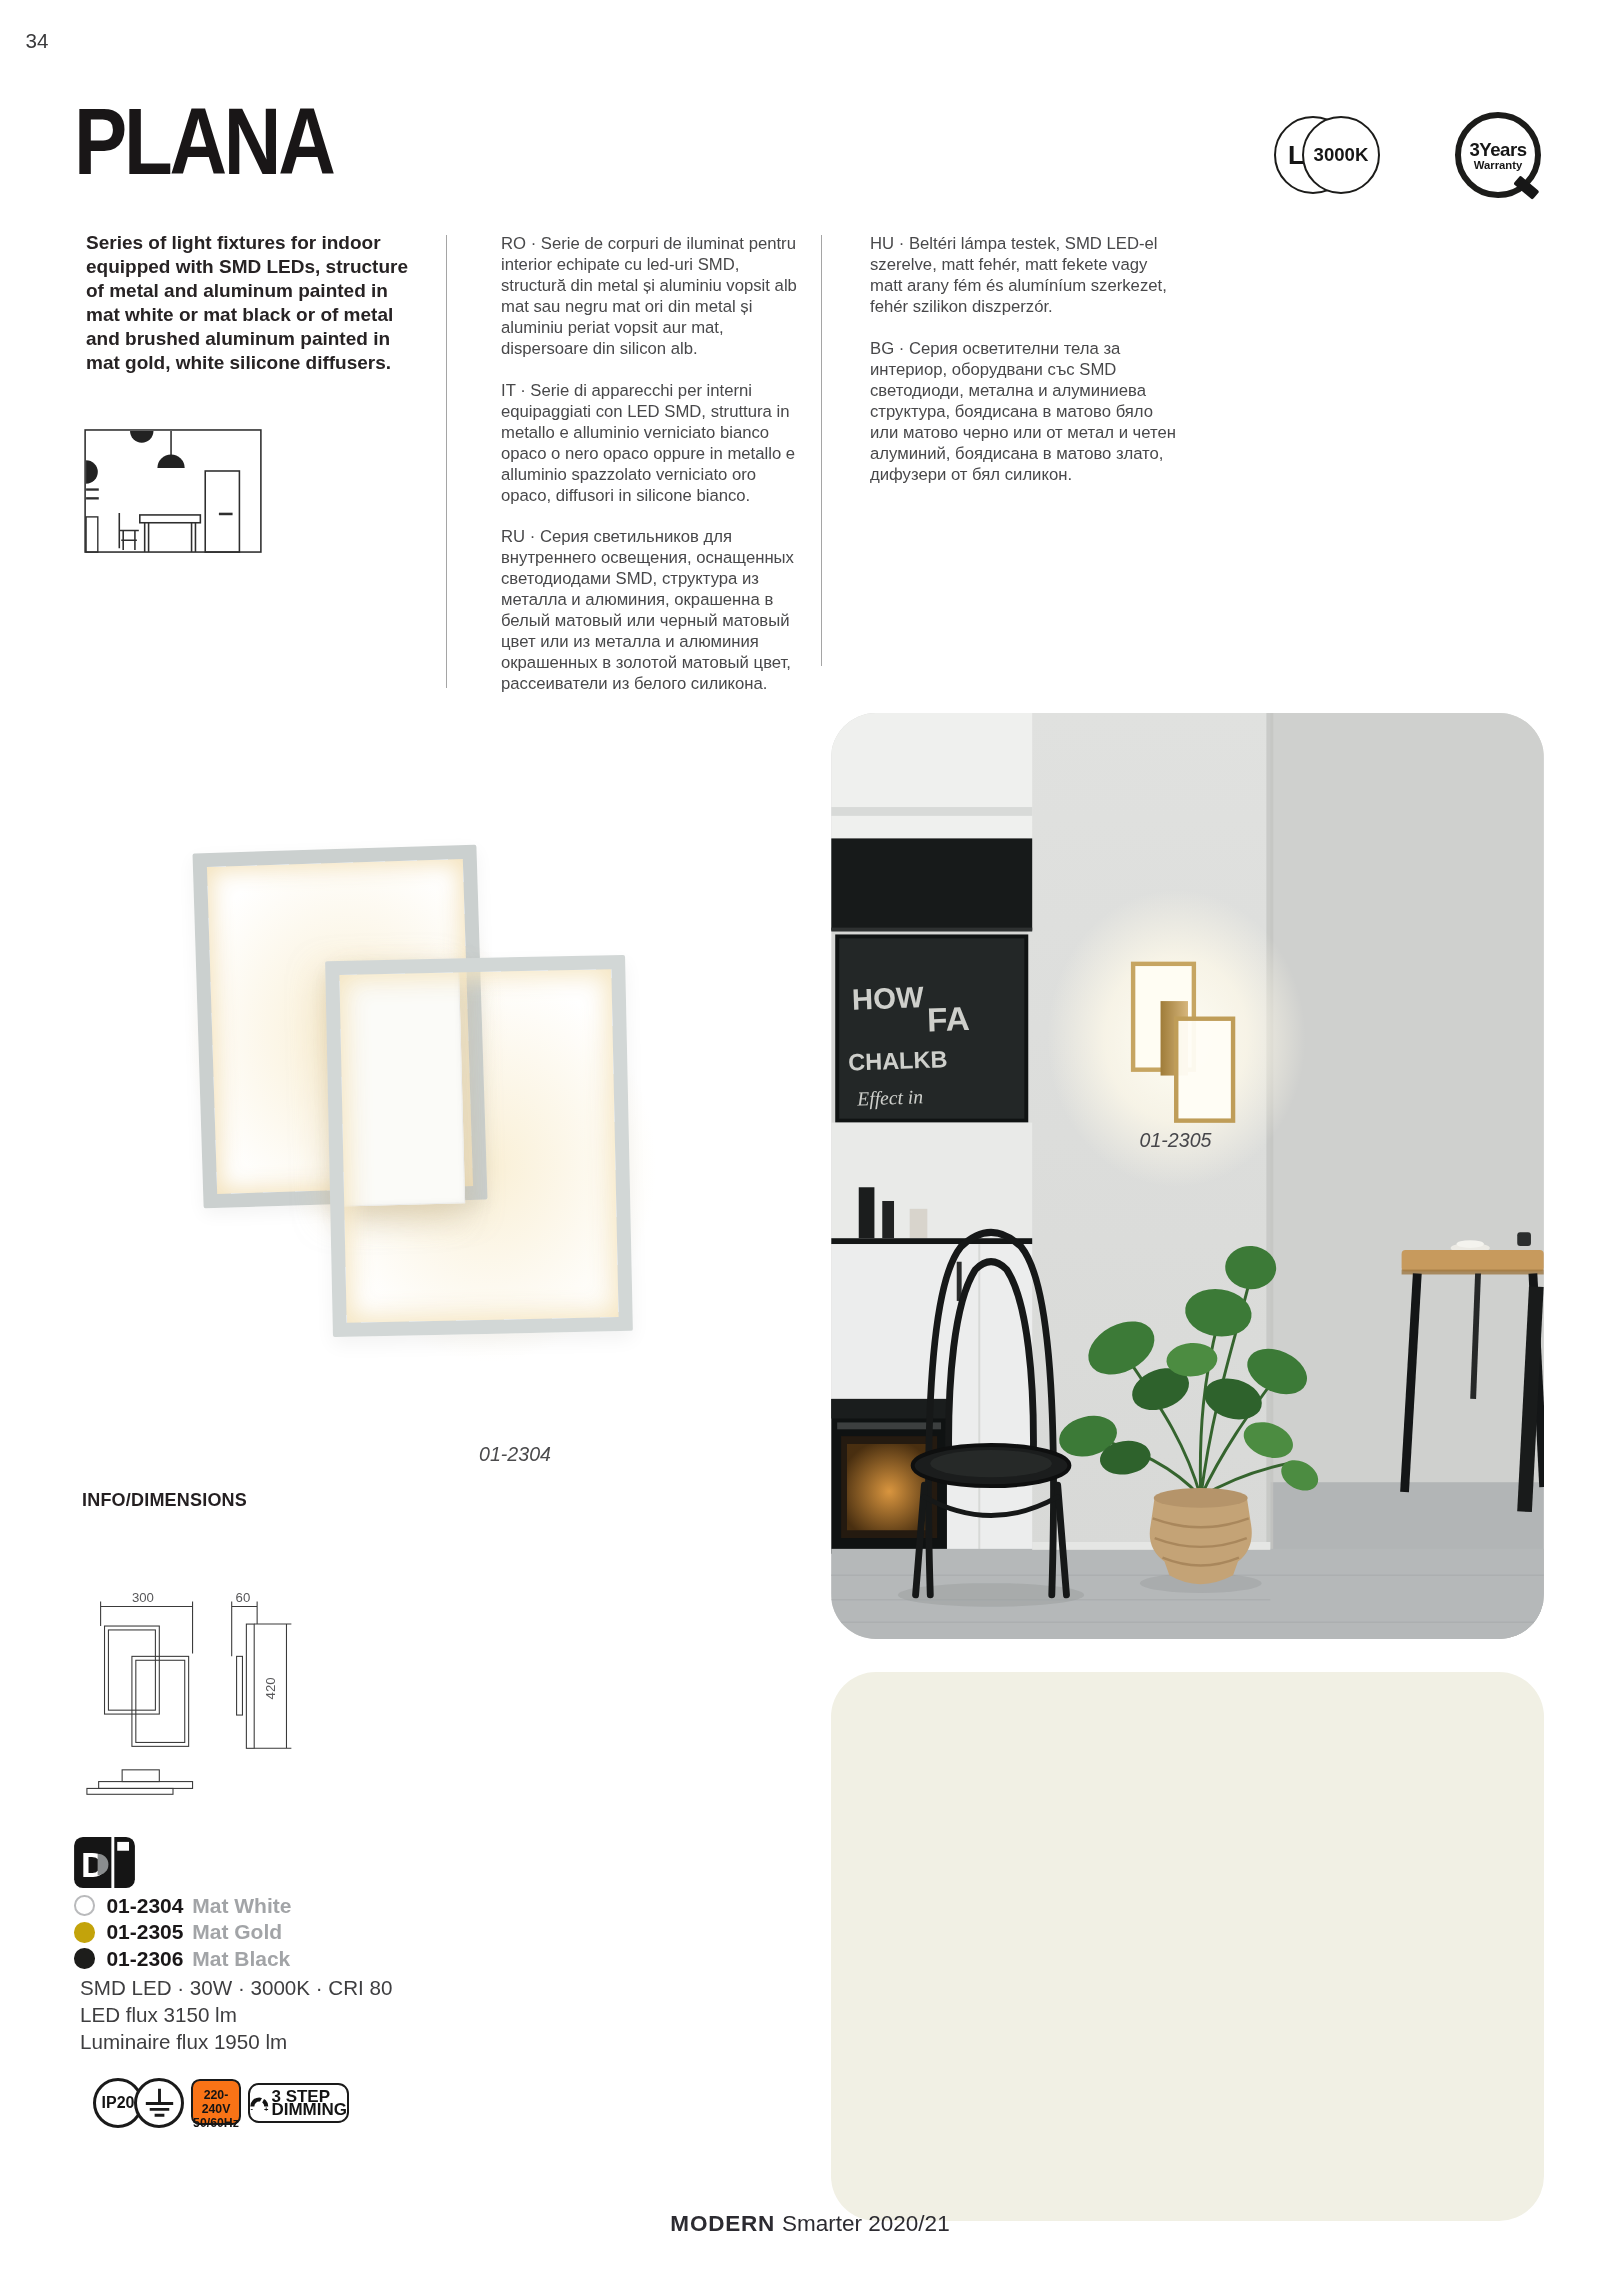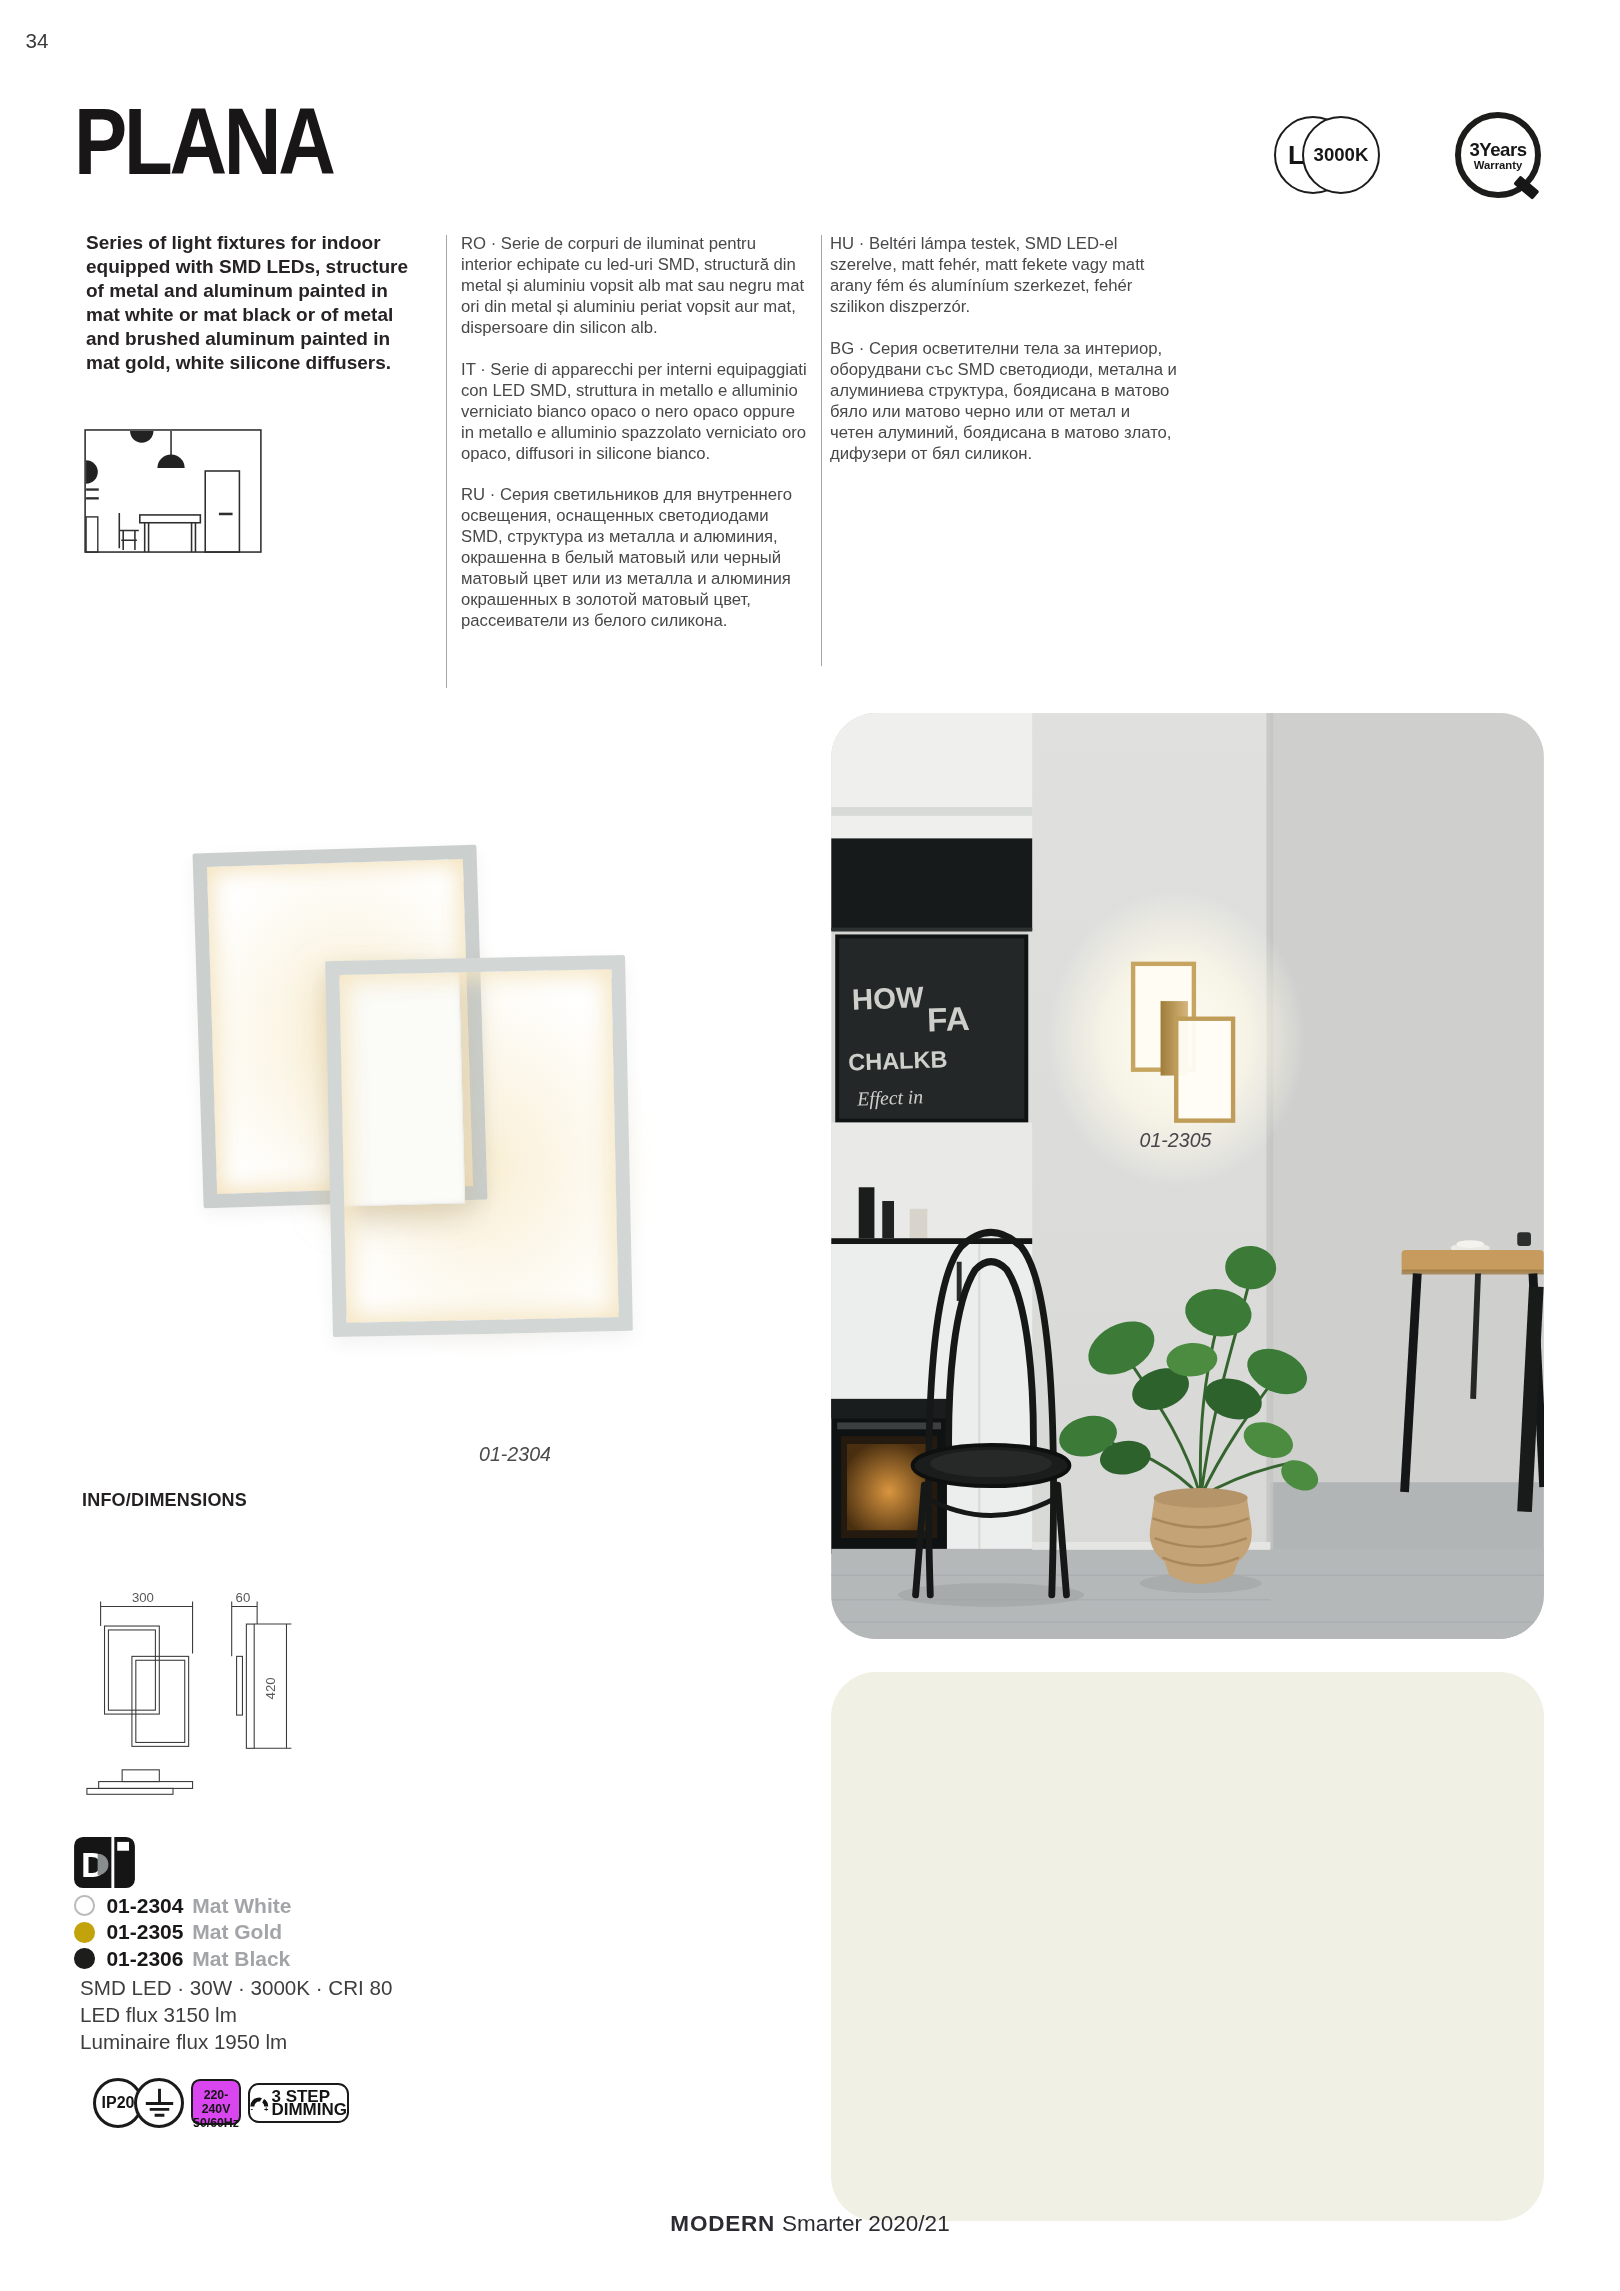--- a/index.html
+++ b/index.html
@@ -24,21 +24,21 @@
 
   
   #intro-en { left:86px; top:231px; width:331px; font-size:19px; font-weight:bold;
     line-height:24px; color:#272324; }
   .vdivider { width:1px; background:#a5a5a5; }
   #div1 { left:446px; top:235px; height:453px; }
   #div2 { left:821px; top:235px; height:431px; }
   .transcol { width:347px; font-size:16.7px; line-height:21px; color:#48484a; }
   #col2 { left:461px; top:233px; }
   #col3 { left:830px; top:233px; }
-  .transcol p { margin-bottom:20.6px; }
+  .transcol p { margin-bottom:20.6px;margin-left:40px; }
 
   
   #room-icon { left:84px; top:429px; }
 
   
   #fixture-draw { left:147px; top:833px; width:510px; height:627px; }
   .glow { position:absolute; border-radius:50%; }
   #glowA { left:39px; top:9.8px; width:323px; height:382px;
     background:radial-gradient(closest-side, rgba(249,238,210,.95), rgba(249,238,210,0)); }
   #glowB { left:176px; top:137px; width:333px; height:392px;
@@ -78,21 +78,21 @@
   .vfinish { margin-left:8.8px; font-size:21px; font-weight:bold; color:#a2a4a7; }
   #specs { left:80px; top:1974px; font-size:20.6px; line-height:27px; color:#3e3e40; }
 
   
   .cert-circle { border-radius:50%; border:3.4px solid #1a1a1a; display:flex;
     align-items:center; justify-content:center; background:#fff; }
   #icon-ip { left:93px; top:2078px; width:50px; height:50px; font-size:16px; font-weight:bold; color:#141414; }
   #icon-ground { left:134px; top:2078px; width:50px; height:50px; }
   #icon-voltage { left:191px; top:2079px; width:50px; height:46px; border:2.9px solid #1a1a1a;
     border-radius:8.8px; text-align:center; font-size:12.3px; font-weight:bold; color:#141414;
-    line-height:14px; padding-top:6.9px; background:#d946ef; }
+    line-height:14px; padding-top:6.9px; background:#f97316; }
   #icon-dimming { left:248px; top:2083px; width:101px; height:40px; border:2.9px solid #1a1a1a;
     border-radius:10.8px; display:flex; align-items:center; justify-content:center; gap:2.9px; background:#fff; }
   #icon-dimming .txt { font-size:17px; font-weight:bold; line-height:13.2px; color:#141414; }
 
   
   #footer { left:0; top:2211px; width:1620px; text-align:center; color:#2c2b31; }
   #footer .brand { font-size:22.5px; font-weight:bold; letter-spacing:0.8px; }
   #footer .edition { font-size:22.5px; margin-left:6.9px; }
 </style>
 </head>

